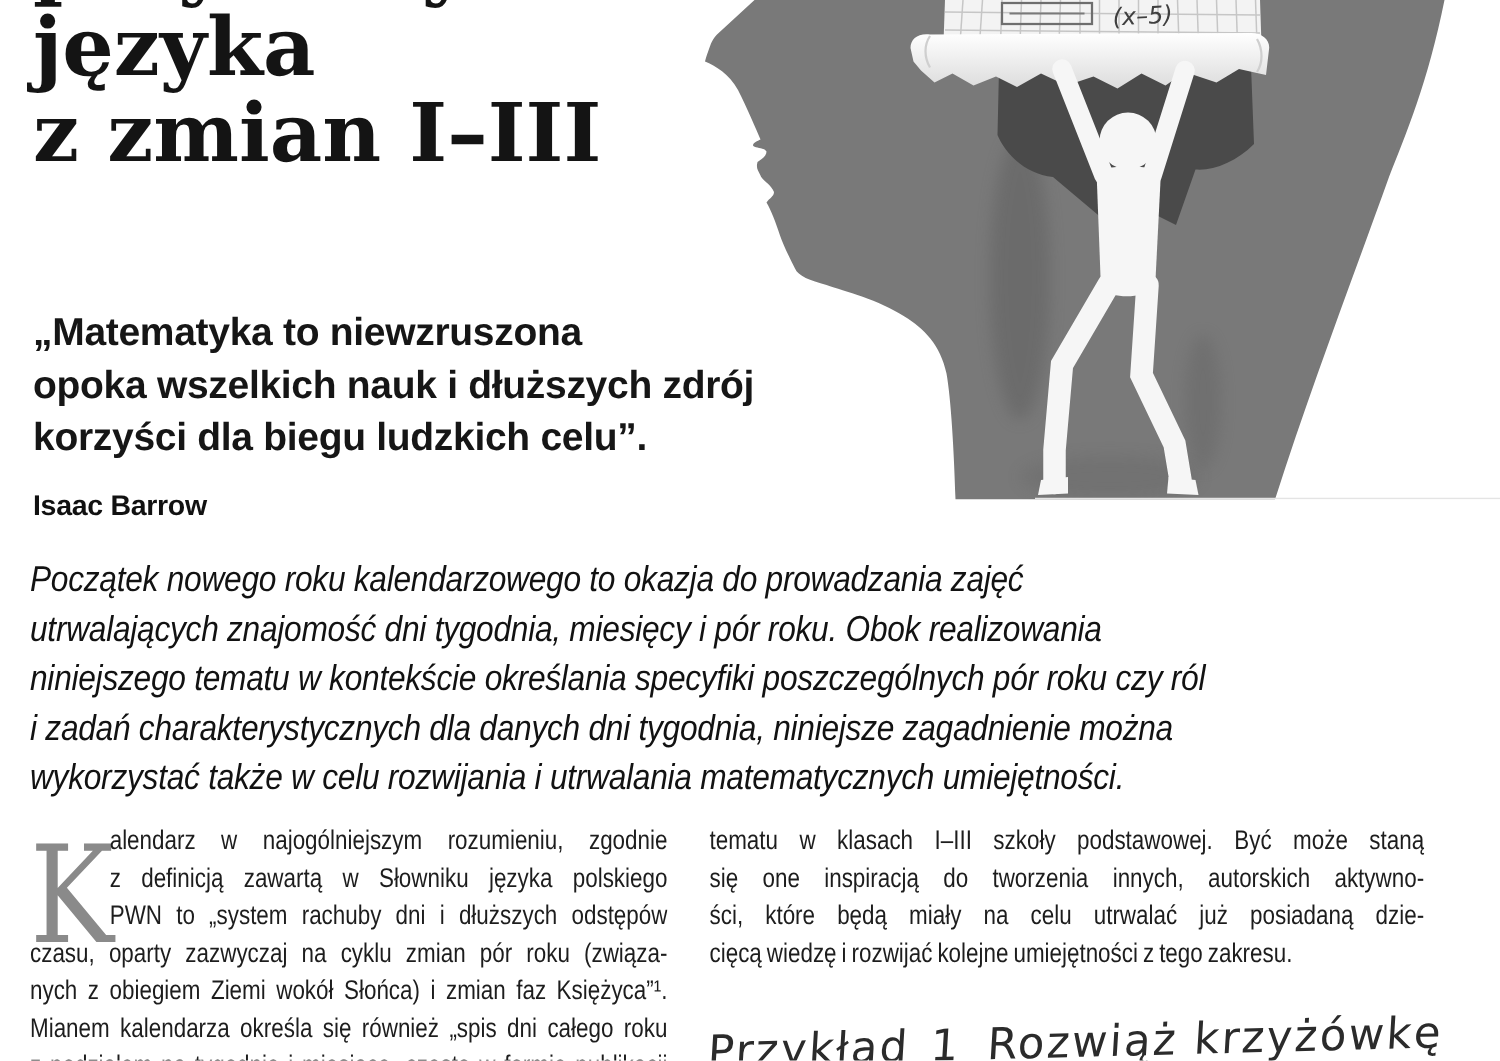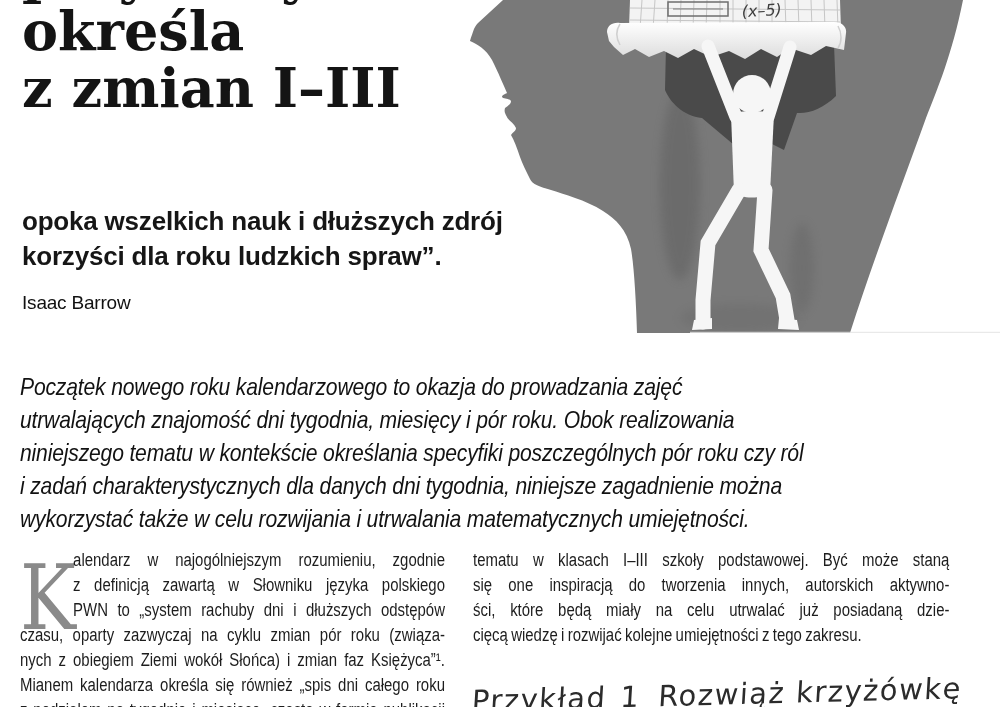--- a/index.html
+++ b/index.html
@@ -15,21 +15,21 @@
     left:22px;top:-54px;
     font-family:"DejaVu Serif",serif;font-weight:700;
     font-size:54px;line-height:57px;color:#141414;letter-spacing:0;
   }
 
   
   #quote{
     left:22px;top:204px;width:620px;
     font-weight:700;font-size:26px;line-height:35px;color:#161616;letter-spacing:-0.2px;
   }
-  #attribution{margin-top:11px;font-size:19px;font-weight:400;color:#111}
+  #attribution{margin-top:11px;font-size:19px;font-weight:700;color:#111}
 
   
   #lead{
     left:20px;top:370px;width:980px;
     transform:scaleX(0.88);transform-origin:0 0;
     font-style:italic;font-size:24px;line-height:33px;color:#121212;letter-spacing:-0.2px;
   }
 
   
   .bcol{top:548px}
@@ -54,21 +54,21 @@
   }
   #caption .num{margin:0 18px 0 14px}
 
   #illustration{left:440px;top:0;width:560px;height:333px}
 </style>
 </head>
 <body>
 
 <div id="title" class="abs">
   <div>przykłady</div>
-  <div>określa</div>
+  <div>języka</div>
   <div>z zmian I–III</div>
 </div>
 
 <svg id="illustration" class="abs" viewBox="0 0 560 333">
   <defs>
     <filter id="blur5" x="-50%" y="-50%" width="200%" height="200%">
         <feGaussianBlur stdDeviation="5"></feGaussianBlur>
       </filter>
     <linearGradient id="stripg" x1="0" y1="0" x2="0" y2="1">
       <stop offset="0" stop-color="#ffffff"></stop>
@@ -135,22 +135,23 @@
     <path d="M299,190 L268,243 L263,300 L263,322" stroke="#f6f6f6" stroke-width="15" stroke-linecap="round" fill="none"></path>
     <path d="M325,190 L321,250 L343,296 L347,320" stroke="#f6f6f6" stroke-width="15" stroke-linecap="round" fill="none"></path>
     <path d="M254,320 L272,318 L272,329 L252,330 Z"></path>
     <path d="M339,318 L357,320 L359,330 L338,329 Z"></path>
   </g>
 
   <line x1="250" y1="332.3" x2="560" y2="332.3" stroke="#e4e4e4" stroke-width="1"></line>
 </svg>
 
 <div id="quote" class="abs">
+  <div>„Matematyka to niewzruszona</div>
   <div>opoka wszelkich nauk i dłuższych zdrój</div>
-  <div>korzyści dla roku ludzkich spraw”.</div>
+  <div>korzyści dla biegu ludzkich celu”.</div>
   <div id="attribution">Isaac Barrow</div>
 </div>
 
 <div id="lead" class="abs">
   <div>Początek nowego roku kalendarzowego to okazja do prowadzania zajęć</div>
   <div>utrwalających znajomość dni tygodnia, miesięcy i pór roku. Obok realizowania</div>
   <div>niniejszego tematu w kontekście określania specyfiki poszczególnych pór roku czy ról</div>
   <div>i zadań charakterystycznych dla danych dni tygodnia, niniejsze zagadnienie można</div>
   <div>wykorzystać także w celu rozwijania i utrwalania matematycznych umiejętności.</div>
 </div>

